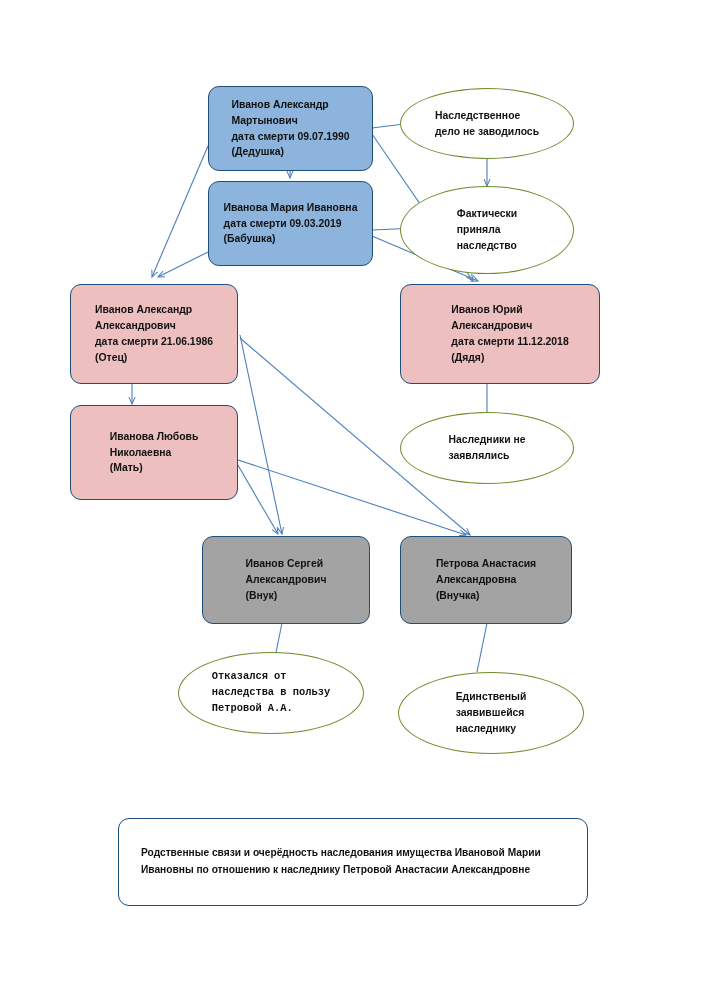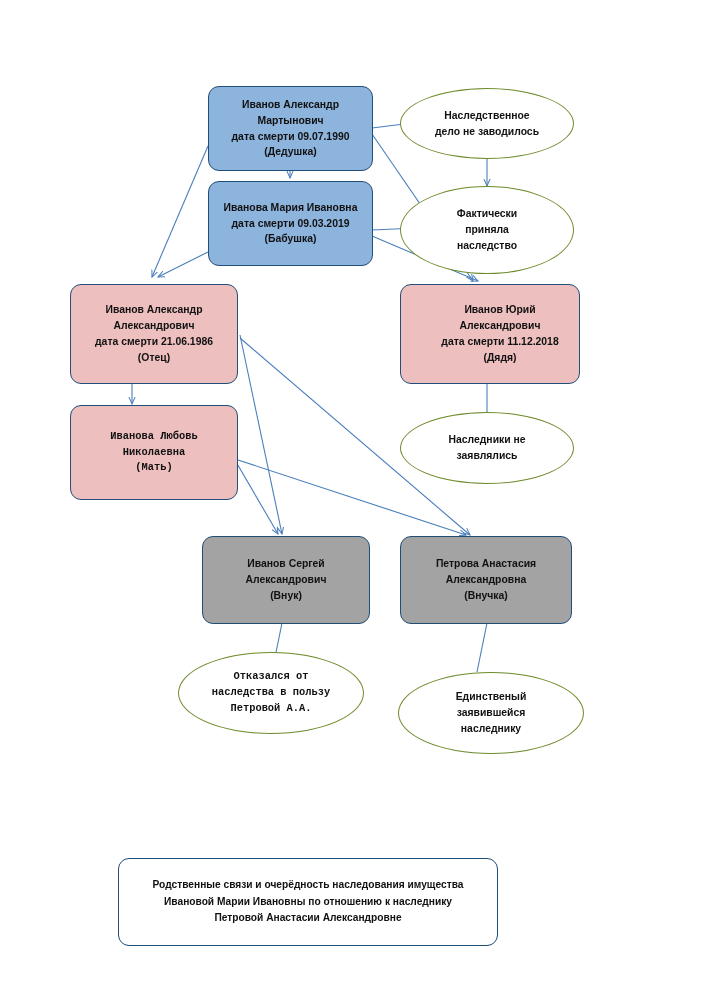--- a/index.html
+++ b/index.html
@@ -24,21 +24,20 @@
     width: 706px;
     height: 999px;
     pointer-events: none;
   }
   .node {
     position: absolute;
     box-sizing: border-box;
     display: flex;
     align-items: center;
     justify-content: center;
-    text-align: center;
     z-index: 2;
   }
   .box {
     border: 1.6px solid #1F4E79;
     border-radius: 11px;
     color: #111111;
     font-weight: bold;
     font-size: 10.4px;
     line-height: 1.52;
     padding: 4px 8px;
@@ -127,28 +126,28 @@
 (Бабушка)</span>
   </div>
 
   <div class="node box pink" style="left:70px; top:284px; width:168px; height:100px;">
     <span class="txt">Иванов Александр
 Александрович
 дата смерти 21.06.1986
 (Отец)</span>
   </div>
 
-  <div class="node box pink" style="left:400px; top:284px; width:180px; height:100px;padding-left:28px;">
+  <div class="node box pink" style="left:400px; top:284px; width:200px; height:100px;padding-left:28px;">
     <span class="txt">Иванов Юрий
 Александрович
 дата смерти 11.12.2018
 (Дядя)</span>
   </div>
 
-  <div class="node box pink" style="left:70px; top:405px; width:168px; height:95px;font-family:Liberation Mono, monospace;">
+  <div class="node box pink" style="left:70px; top:405px; width:168px; height:95px;">
     <span class="txt">Иванова Любовь
 Николаевна
 (Мать)</span>
   </div>
 
   <div class="node box tan" style="left:202px; top:536px; width:168px; height:88px;">
     <span class="txt">Иванов Сергей
 Александрович
 (Внук)</span>
   </div>
@@ -180,17 +179,17 @@
 наследства в пользу
 Петровой А.А.</span>
   </div>
 
   <div class="node ellipse" style="left:398px; top:672px; width:186px; height:82px;">
     <span class="txt">Единственый
 заявившейся
 наследнику</span>
   </div>
 
-  <div class="node box plain caption" style="left:118px; top:818px; width:380px; height:88px;margin-top:40px;">
+  <div class="node box plain caption" style="left:118px; top:818px; width:470px; height:88px;">
     <span class="txt">Родственные связи и очерёдность наследования имущества Ивановой Марии Ивановны по отношению к наследнику Петровой Анастасии Александровне</span>
   </div>
 
 </div>
 
 </body></html>

